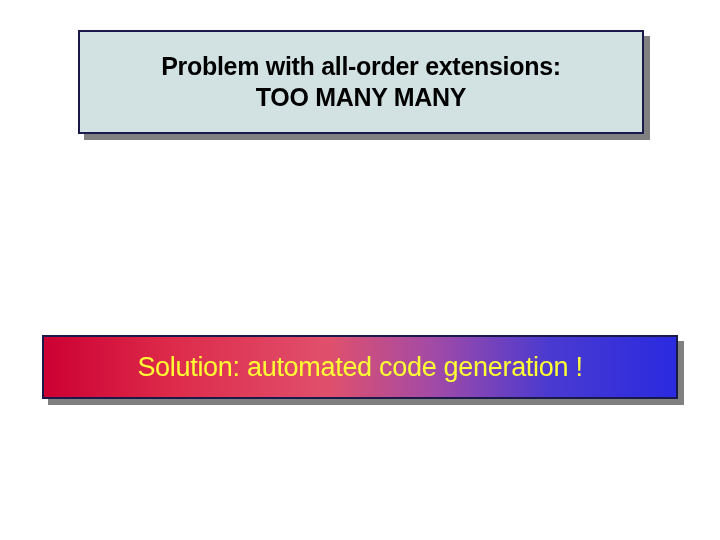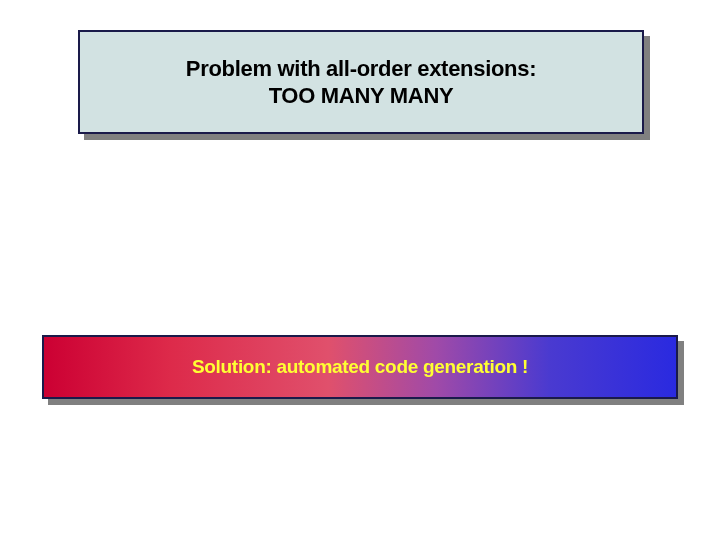--- a/index.html
+++ b/index.html
@@ -42,21 +42,21 @@
   .top-wrap .box-shadow {
     left: 6px;
     top: 6px;
   }
   .top-face {
     background: #d2e2e2;
     width: 566px;
     height: 104px;
   }
   .top-text {
-    font-size: 22px;
+    font-size: 25px;
     font-weight: bold;
     color: #000000;
     line-height: 1.25;
     letter-spacing: -0.3px;
   }
 
   .bottom-wrap {
     left: 42px;
     top: 335px;
     width: 636px;
@@ -65,22 +65,22 @@
   .bottom-wrap .box-shadow {
     left: 6px;
     top: 6px;
   }
   .bottom-face {
     background: linear-gradient(90deg, #cc0033 0%, #dd2a4a 20%, #e0506c 45%, #a04aa8 62%, #4a3ad0 80%, #2a2ae0 100%);
     width: 636px;
     height: 64px;
   }
   .bottom-text {
-    font-size: 19px;
-    font-weight: bold;
+    font-size: 27px;
+    font-weight: normal;
     color: #ffff33;
     letter-spacing: -0.3px;
   }
 </style>
 </head>
 <body>
 
 <div class="slide">
 
   <div class="box-wrap top-wrap">

